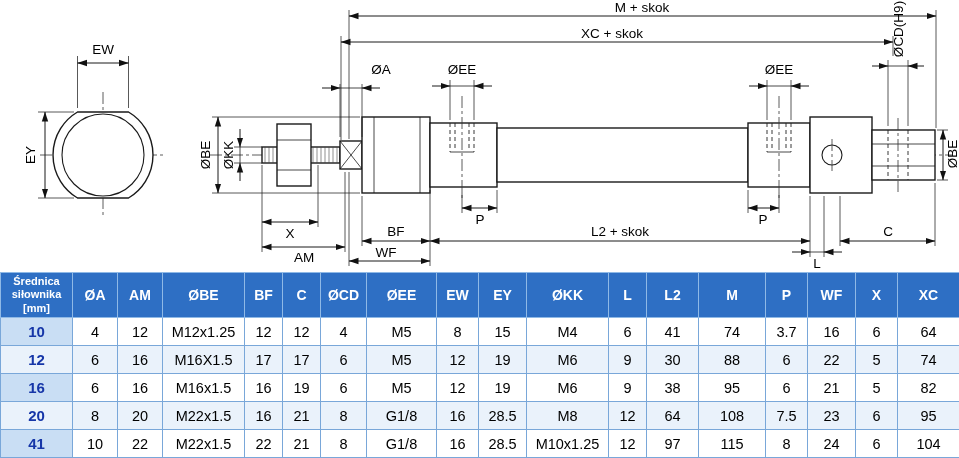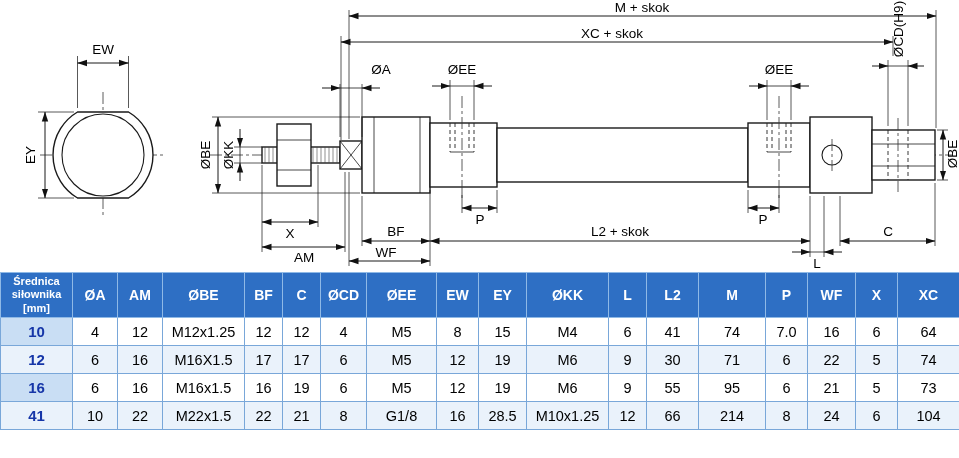--- a/index.html
+++ b/index.html
@@ -250,79 +250,99 @@
         <td>12</td>
         <td>12</td>
         <td>4</td>
         <td>M5</td>
         <td>8</td>
         <td>15</td>
         <td>M4</td>
         <td>6</td>
         <td>41</td>
         <td>74</td>
-        <td>7.0</td>
+        <td>3.7</td>
         <td>16</td>
         <td>6</td>
         <td>64</td>
       </tr>
       <tr>
         <td class="rowhead">12</td>
         <td>6</td>
         <td>16</td>
         <td>M16X1.5</td>
         <td>17</td>
         <td>17</td>
         <td>6</td>
         <td>M5</td>
         <td>12</td>
         <td>19</td>
         <td>M6</td>
         <td>9</td>
         <td>30</td>
-        <td>71</td>
+        <td>88</td>
         <td>6</td>
         <td>22</td>
         <td>5</td>
         <td>74</td>
       </tr>
       <tr>
         <td class="rowhead">16</td>
         <td>6</td>
         <td>16</td>
         <td>M16x1.5</td>
         <td>16</td>
         <td>19</td>
         <td>6</td>
         <td>M5</td>
         <td>12</td>
         <td>19</td>
         <td>M6</td>
         <td>9</td>
-        <td>55</td>
+        <td>38</td>
         <td>95</td>
         <td>6</td>
         <td>21</td>
         <td>5</td>
-        <td>73</td>
+        <td>82</td>
+      </tr>
+      <tr>
+        <td class="rowhead">20</td>
+        <td>8</td>
+        <td>20</td>
+        <td>M22x1.5</td>
+        <td>16</td>
+        <td>21</td>
+        <td>8</td>
+        <td>G1/8</td>
+        <td>16</td>
+        <td>28.5</td>
+        <td>M8</td>
+        <td>12</td>
+        <td>64</td>
+        <td>108</td>
+        <td>7.5</td>
+        <td>23</td>
+        <td>6</td>
+        <td>95</td>
       </tr>
       <tr>
         <td class="rowhead">41</td>
         <td>10</td>
         <td>22</td>
         <td>M22x1.5</td>
         <td>22</td>
         <td>21</td>
         <td>8</td>
         <td>G1/8</td>
         <td>16</td>
         <td>28.5</td>
         <td>M10x1.25</td>
         <td>12</td>
-        <td>66</td>
-        <td>214</td>
+        <td>97</td>
+        <td>115</td>
         <td>8</td>
         <td>24</td>
         <td>6</td>
         <td>104</td>
       </tr>
     </tbody>
 </table>
 
 </body></html>

